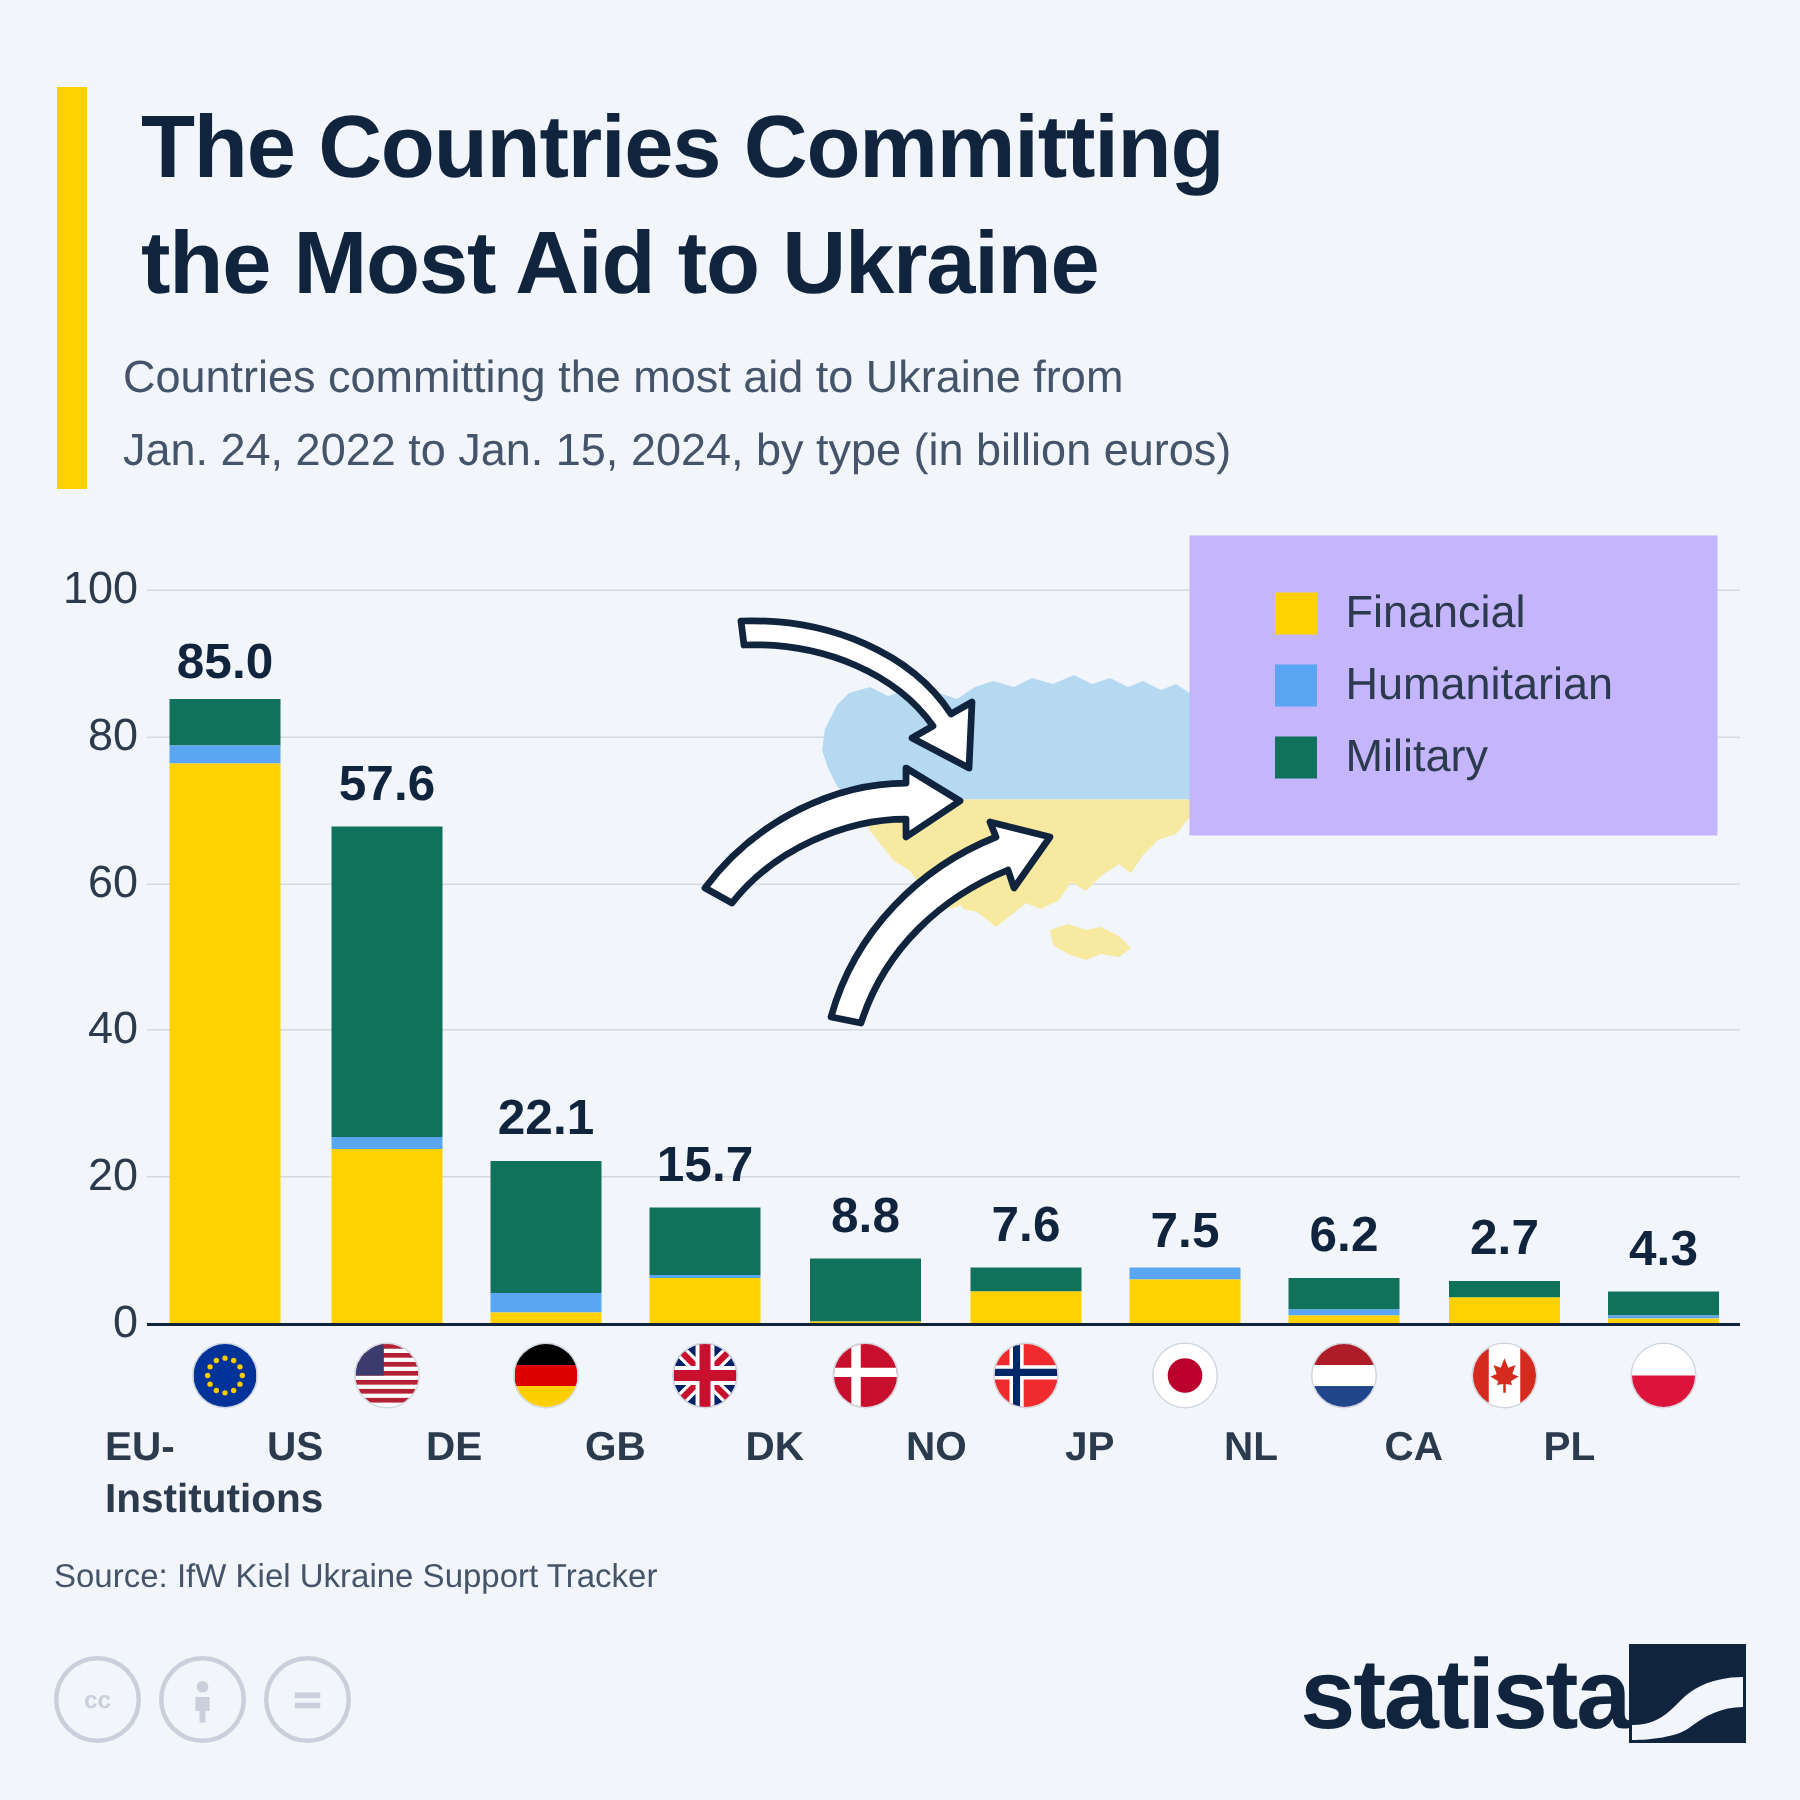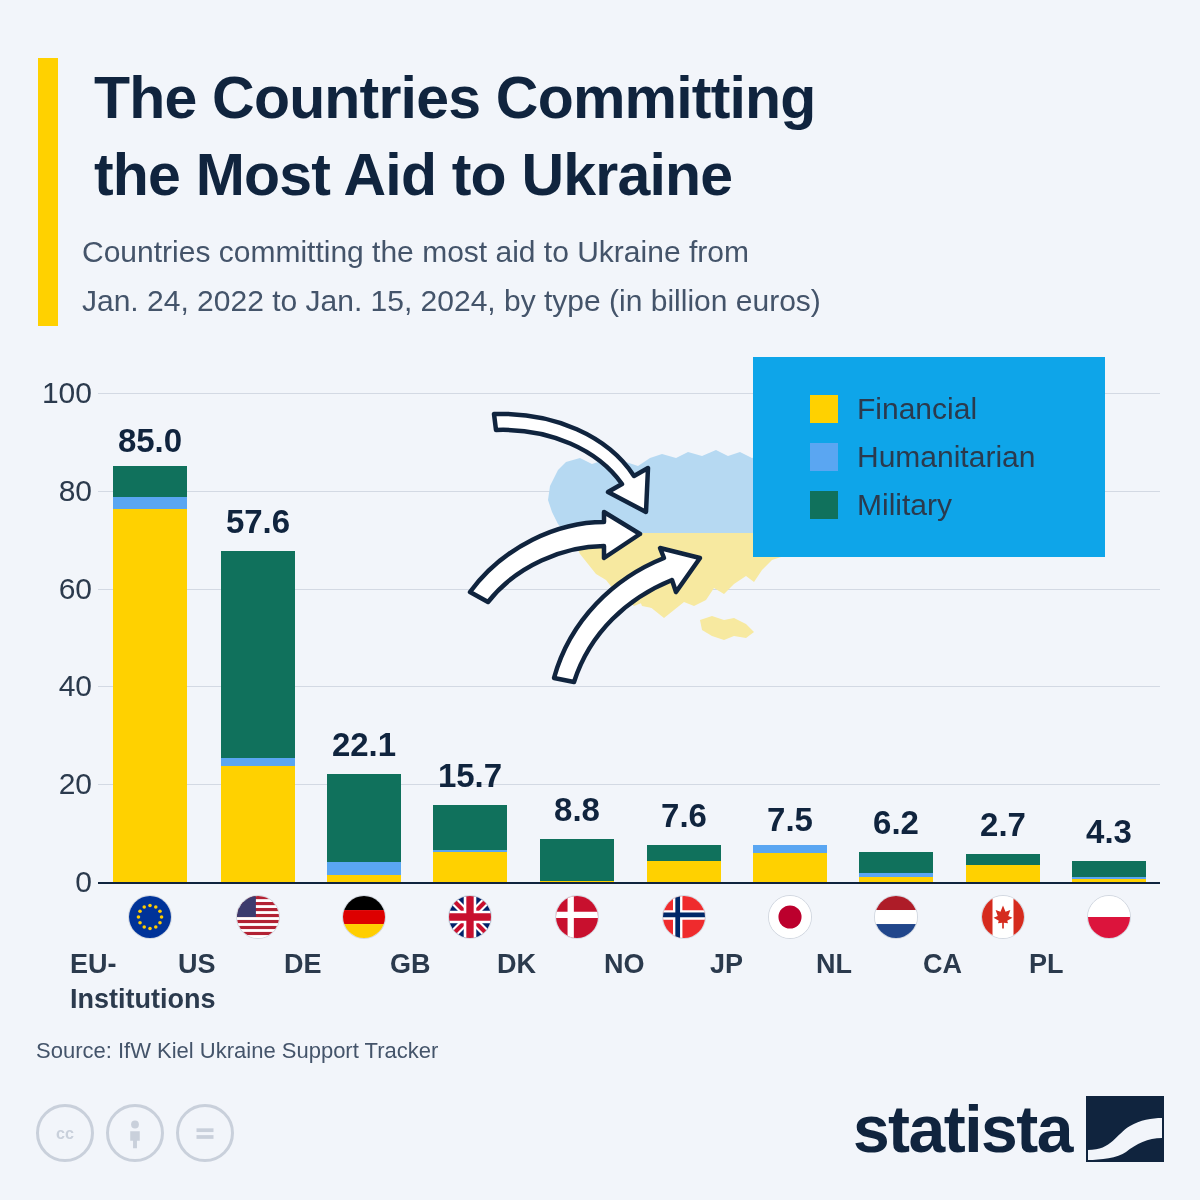--- a/index.html
+++ b/index.html
@@ -128,23 +128,23 @@
     margin-top: 8px;
     font-size: 27px;
     color: #2b3a4d;
     line-height: 1.28;
     white-space: pre-line;
   }
 
   
   #legend {
     position: absolute;
-    left: 753px; top: 357px;
+    left: 793px; top: 357px;
     width: 352px; height: 200px;
-    background: #0ea5e9;
+    background: #c4b5fd;
     padding: 28px 0 0 57px;
     box-sizing: border-box;
   }
   .legend-row {
     display: flex;
     align-items: center;
     height: 48px;
     margin-bottom: 0;
   }
   .legend-swatch {
@@ -186,21 +186,21 @@
     display: flex;
     align-items: center;
     justify-content: center;
     color: #c9d0db;
   }
   #statista-logo {
     position: absolute;
     right: 36px; top: 1090px;
     display: flex;
     align-items: center;
-    gap: 14px;
+    gap: 0;
   }
   #statista-wordmark {
     font-size: 66px;
     font-weight: 700;
     color: #10243e;
     letter-spacing: -1.5px;
     line-height: 1;
   }
 </style>
 </head>

